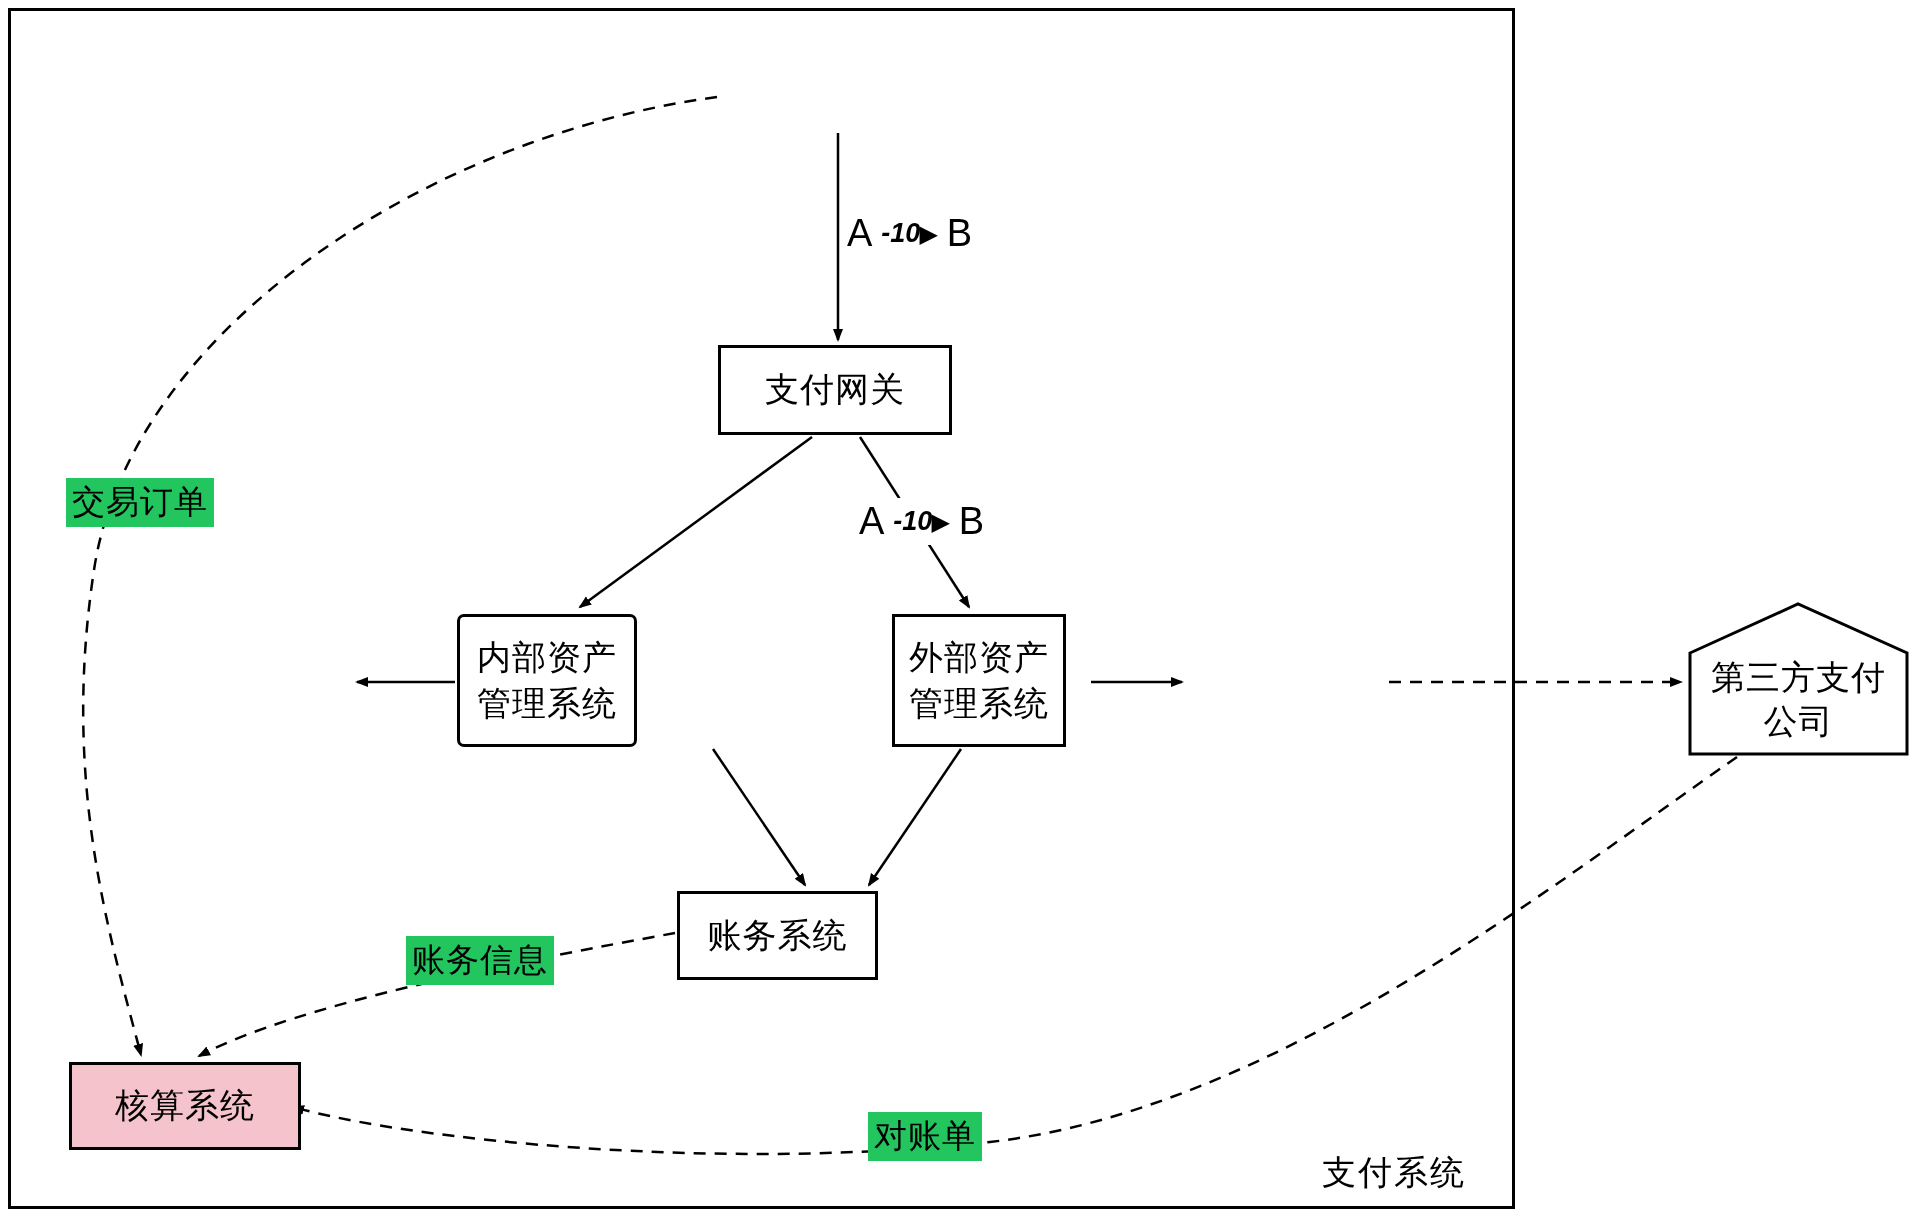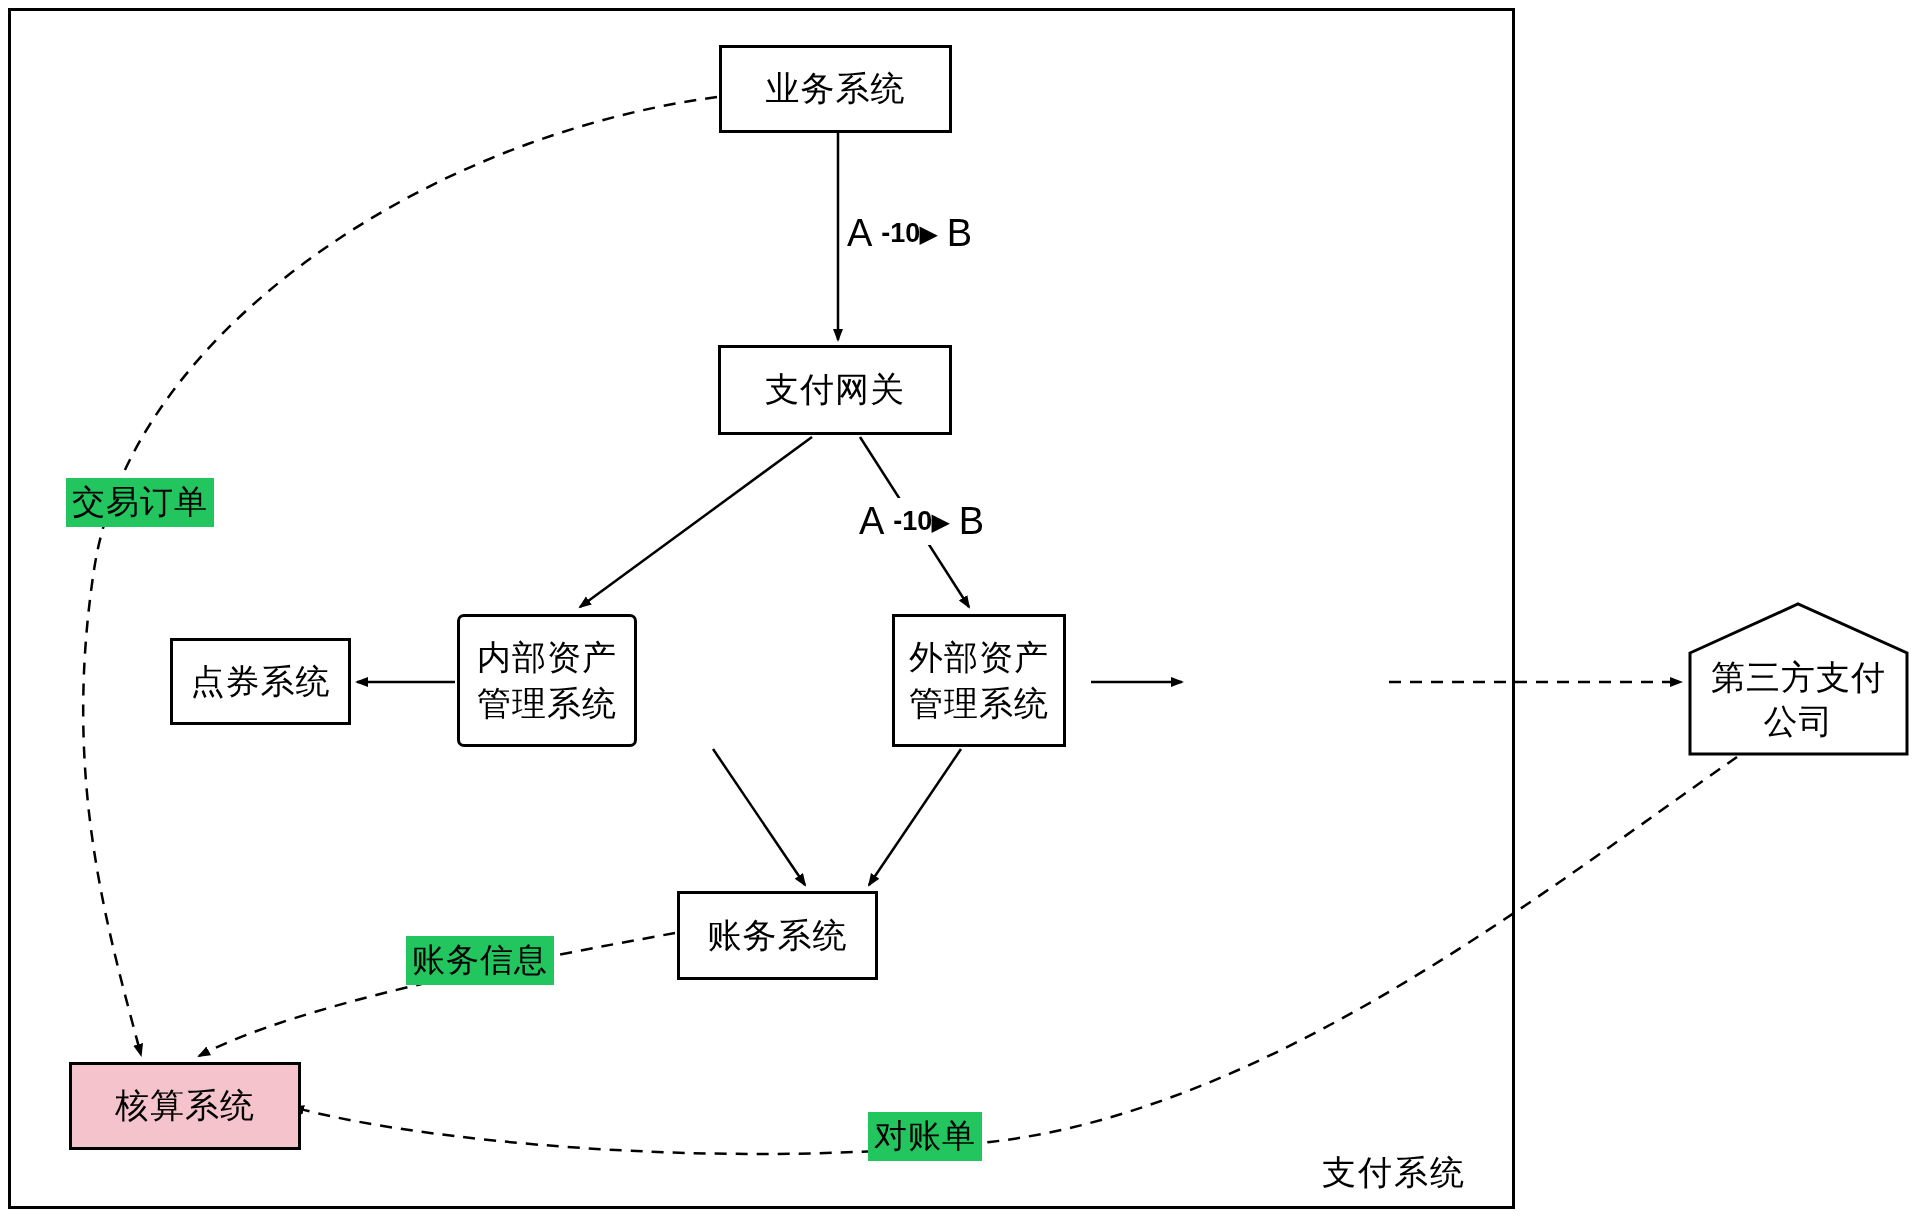--- a/index.html
+++ b/index.html
@@ -31,21 +31,21 @@
   .edge-label {
     position:absolute; font-size:33px; letter-spacing:1px;
     background:#22c55e; padding:2px 6px; white-space:nowrap;
   }
 
   .transfer {
     position:absolute; display:flex; align-items:center; gap:9px;
     background:#fff; padding:2px 4px; white-space:nowrap;
   }
   .t-endpoint { font-size:38px; }
-  .t-mid { display:flex; align-items:center; }
+  .t-mid { display:flex; align-items:center;font-style:italic; }
   .t-amt { font-size:27px; font-weight:bold; letter-spacing:0; }
   .t-head { font-size:24px; margin-left:-1px; line-height:1; }
 
   .system-label { position:absolute; font-size:34px; letter-spacing:2px; }
 </style>
 </head>
 <body>
 
 <div id="stage">
 
@@ -66,31 +66,25 @@
 
     <path d="M1389,682 L1681,682" stroke="#000" stroke-width="2.5" fill="none" stroke-dasharray="12 9" marker-end="url(#arr)"></path>
     <path d="M717,97 C430,135 130,330 94,570 C62,780 108,930 141,1055" stroke="#000" stroke-width="2.5" fill="none" stroke-dasharray="12 9" marker-end="url(#arr)"></path>
     <path d="M675,933 C515,962 300,1003 199,1056" stroke="#000" stroke-width="2.5" fill="none" stroke-dasharray="12 9" marker-end="url(#arr)"></path>
     <path d="M1737,757 C1545,890 1270,1110 990,1142 C720,1172 410,1140 293,1107" stroke="#000" stroke-width="2.5" fill="none" stroke-dasharray="12 9" marker-end="url(#arr)"></path>
   </svg>
 
   <div class="container-box"></div>
   <div class="system-label" style="left:1322px; top:1150px;">支付系统</div>
 
-  <div class="node" style="left:719px; top:45px; width:233px; height:88px;">
-    <span>业务系统</span>
-  </div>
 
   <div class="node" style="left:718px; top:345px; width:234px; height:90px;">
     <span>支付网关</span>
   </div>
 
-  <div class="node" style="left:170px; top:638px; width:181px; height:87px;">
-    <span>点券系统</span>
-  </div>
 
   <div class="node" style="left:457px; top:614px; width:180px; height:133px;border-radius:7px;">
     <span>内部资产</span>
     <span>管理系统</span>
   </div>
 
   <div class="node" style="left:892px; top:614px; width:174px; height:133px;">
     <span>外部资产</span>
     <span>管理系统</span>
   </div>

